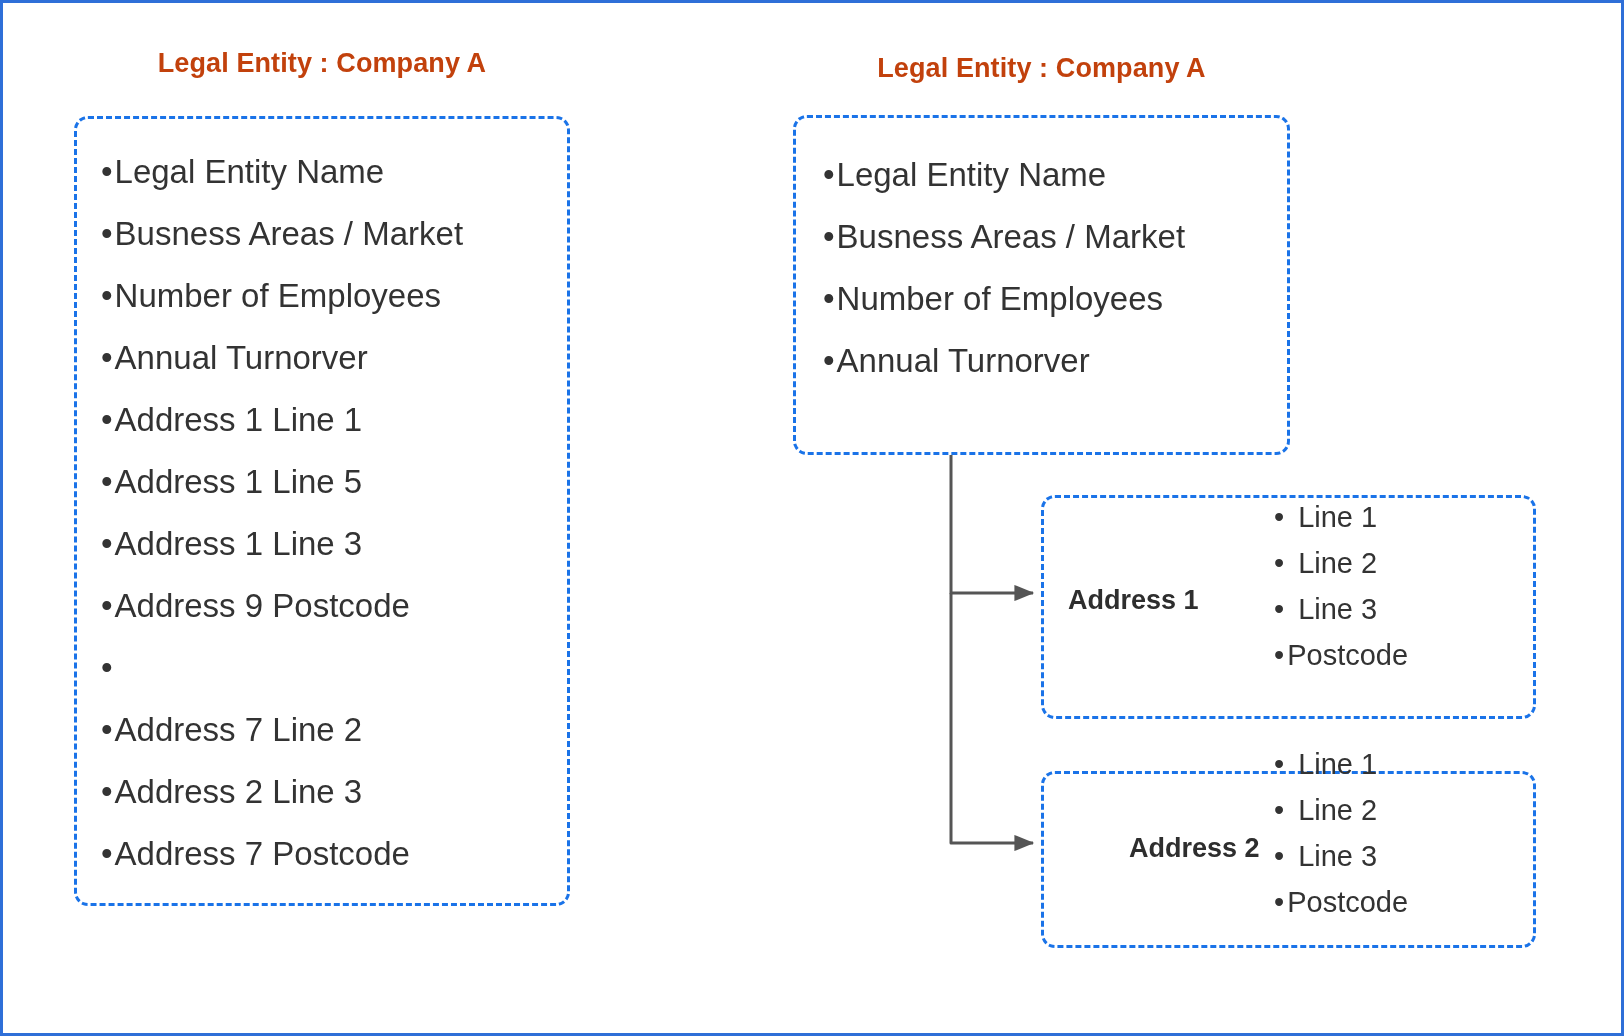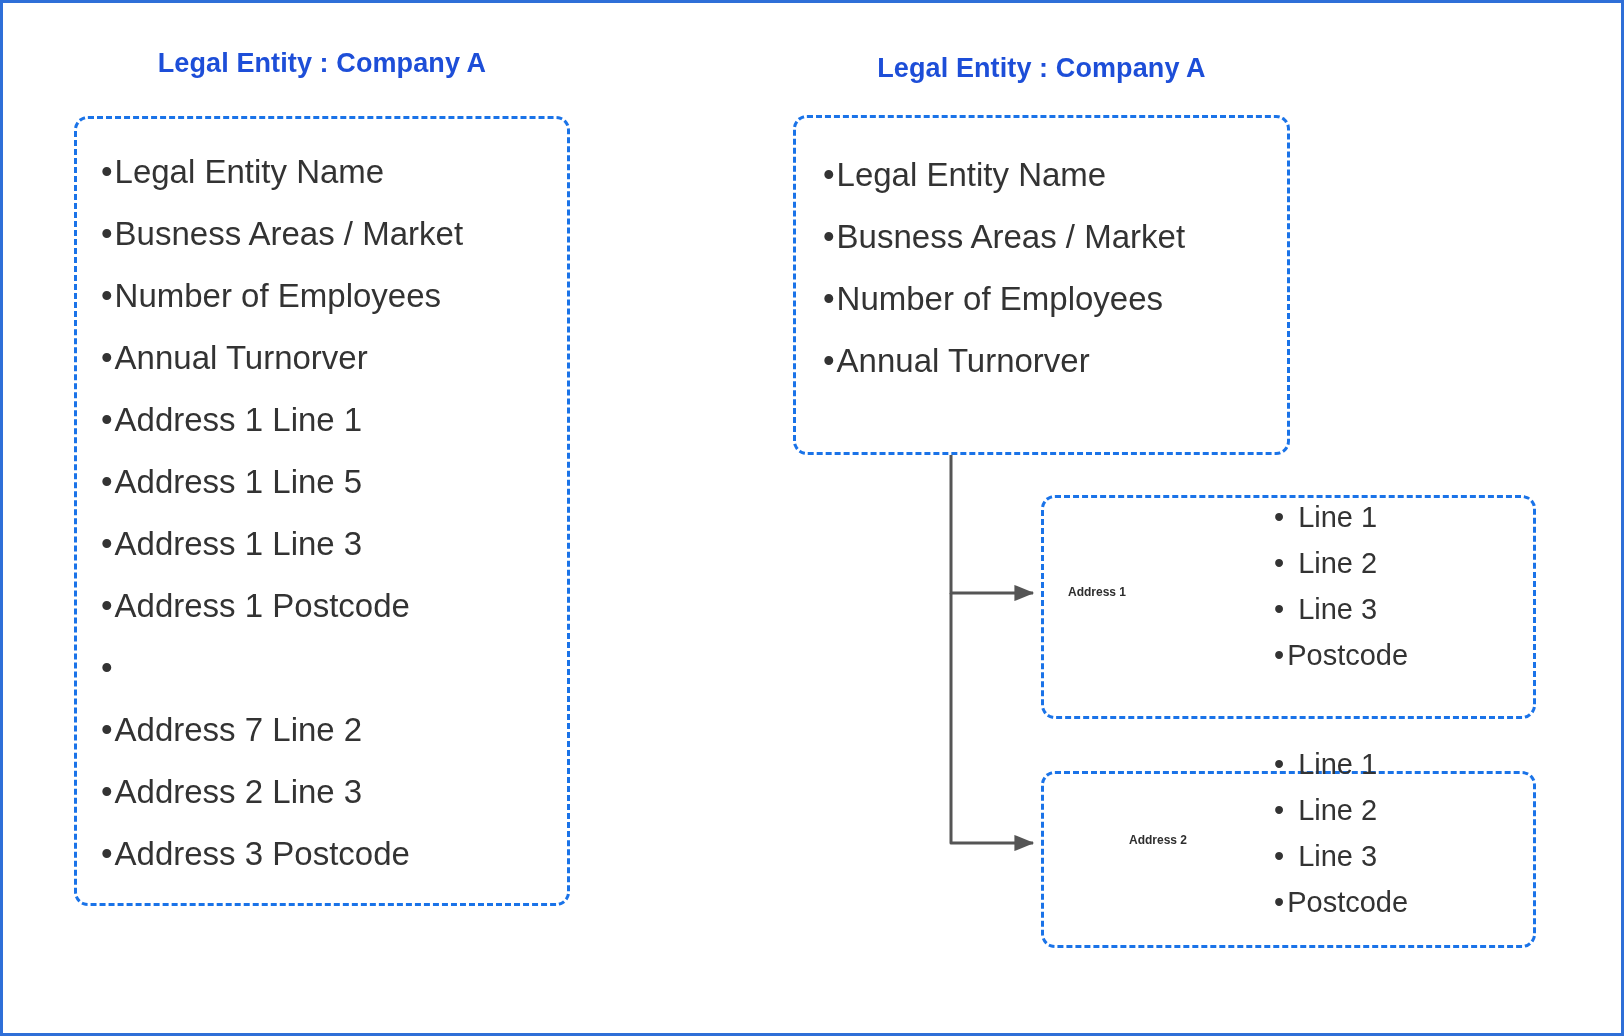--- a/index.html
+++ b/index.html
@@ -19,21 +19,21 @@
     box-sizing: border-box;
     border: 3px solid #2f6fd8;
     overflow: hidden;
   }
 
   
   .panel-title {
     position: absolute;
     font-size: 27px;
     font-weight: bold;
-    color: #1d4ed8;
+    color: #c2410c;
     letter-spacing: 0.1px;
     white-space: nowrap;
   }
   #title-left  { left: 71px;  top: 45px;  width: 496px; text-align: center; }
   #title-right { left: 790px; top: 50px;  width: 497px; text-align: center; }
 
   
   .dashed-box {
     position: absolute;
     box-sizing: border-box;
@@ -71,21 +71,21 @@
 
   #list-left  { left: 98px;  top: 152px; }
   #list-left li { margin-bottom: 29px; }
 
   #list-right-top { left: 820px; top: 155px; }
   #list-right-top li { margin-bottom: 29px; }
 
   
   .addr-label {
     position: absolute;
-    font-size: 12px;
+    font-size: 27px;
     font-weight: bold;
     color: #2e2e2e;
     white-space: nowrap;
   }
   #addr-label-1 { left: 1065px; top: 582px; }
   #addr-label-2 { left: 1126px; top: 830px; }
 
   .addr-list {
     position: absolute;
     list-style: none;
@@ -156,36 +156,36 @@
     <li>
       <span class="dot">•</span>
       <span>Address 1 Line 5</span>
     </li>
     <li>
       <span class="dot">•</span>
       <span>Address 1 Line 3</span>
     </li>
     <li>
       <span class="dot">•</span>
-      <span>Address 1 Postcode</span>
+      <span>Address 9 Postcode</span>
     </li>
     <li>
       <span class="dot">•</span>
     </li>
     <li>
       <span class="dot">•</span>
       <span>Address 7 Line 2</span>
     </li>
     <li>
       <span class="dot">•</span>
       <span>Address 2 Line 3</span>
     </li>
     <li>
       <span class="dot">•</span>
-      <span>Address 3 Postcode</span>
+      <span>Address 7 Postcode</span>
     </li>
   </ul>
 
   <div id="title-right" class="panel-title">Legal Entity : Company A</div>
 
   <div id="box-right-top" class="dashed-box"></div>
 
   <ul id="list-right-top" class="feature-list">
     <li>
       <span class="dot">•</span>

